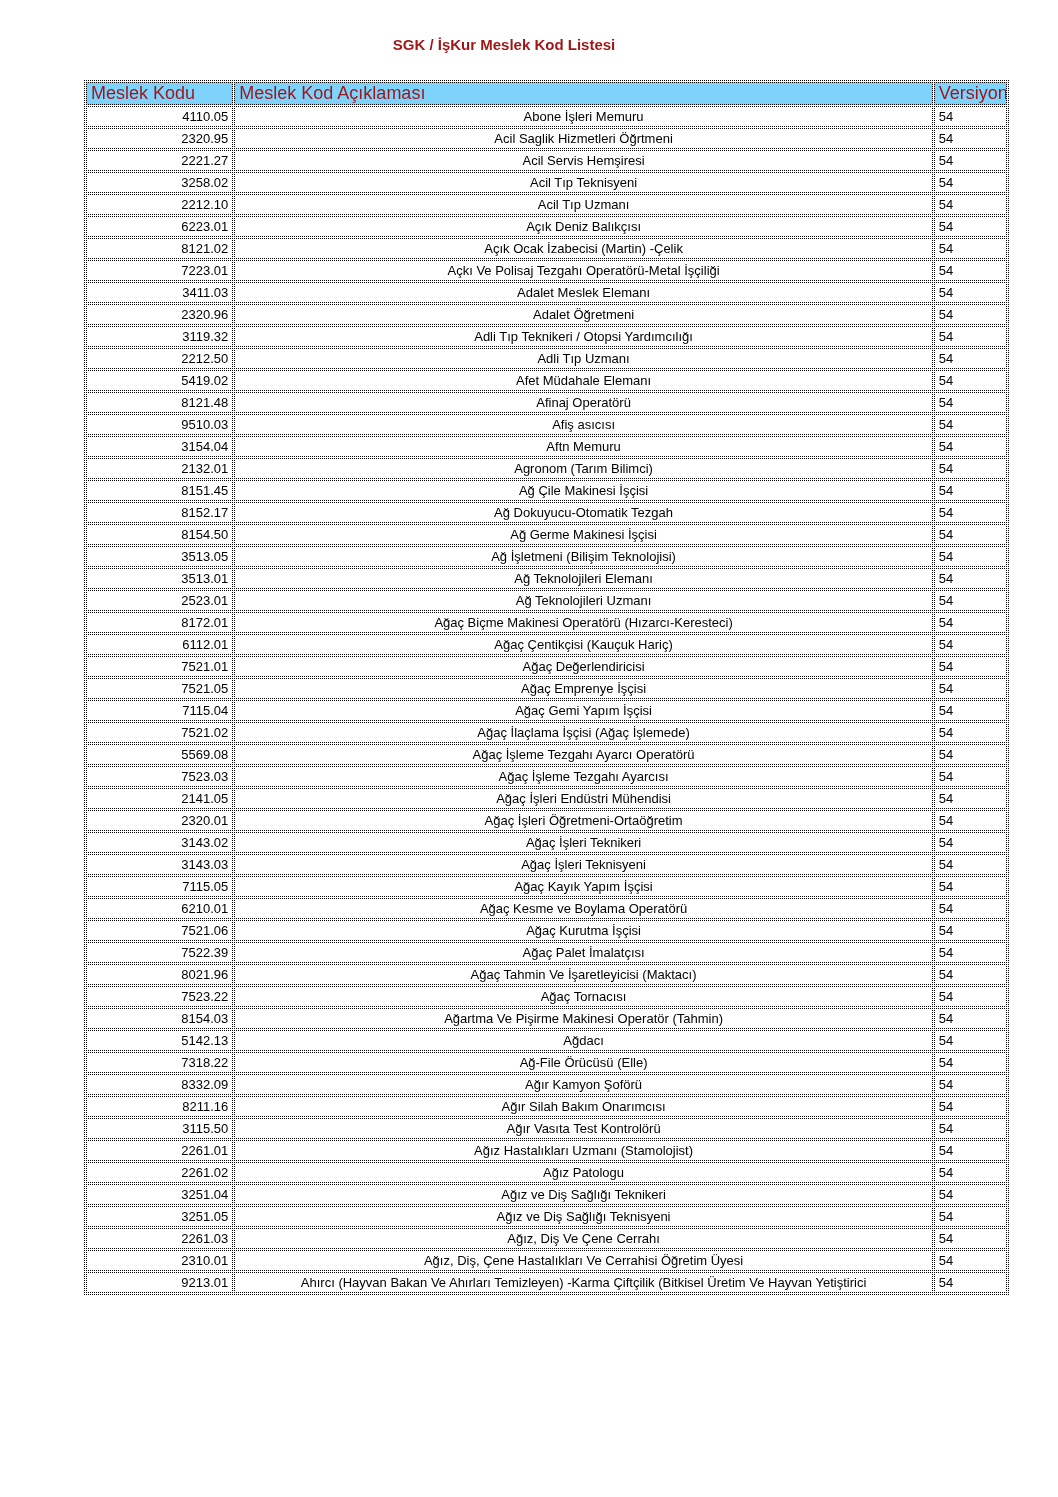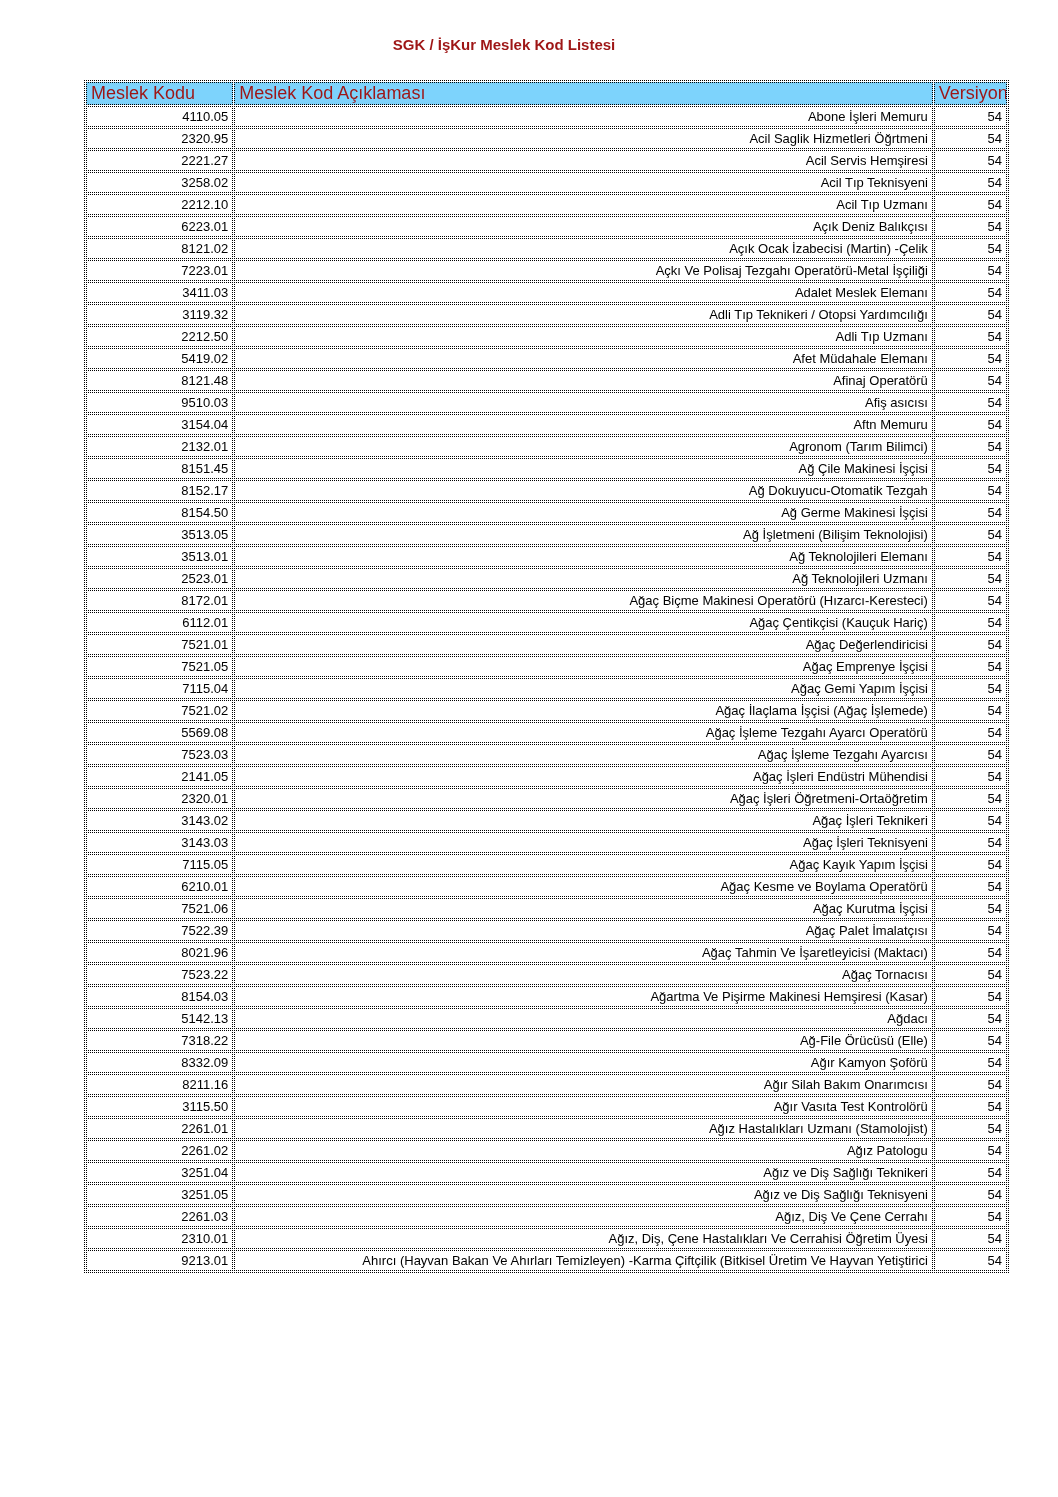--- a/index.html
+++ b/index.html
@@ -49,22 +49,22 @@
     border: 1px dotted #000000;
     font-size: 13px;
     height: 17px;
     line-height: 17px;
     padding: 1px 4px;
     overflow: hidden;
     white-space: nowrap;
     background: #ffffff;
   }
   td.code { text-align: right; }
-  td.desc { text-align: right; }
-  td.ver  { text-align: right; }
+  td.desc { text-align: center; }
+  td.ver  { }
 </style>
 </head>
 <body>
 
 <div class="page-title">SGK / İşKur Meslek Kod Listesi</div>
 
 <table class="kod-listesi">
   <colgroup>
     <col class="c-code">
     <col class="c-desc">
@@ -117,20 +117,25 @@
     <td class="code">7223.01</td>
     <td class="desc">Açkı Ve Polisaj Tezgahı Operatörü-Metal İşçiliği</td>
     <td class="ver">54</td>
   </tr>
       <tr>
     <td class="code">3411.03</td>
     <td class="desc">Adalet Meslek Elemanı</td>
     <td class="ver">54</td>
   </tr>
       <tr>
+    <td class="code">2320.96</td>
+    <td class="desc">Adalet Öğretmeni</td>
+    <td class="ver">54</td>
+  </tr>
+      <tr>
     <td class="code">3119.32</td>
     <td class="desc">Adli Tıp Teknikeri / Otopsi Yardımcılığı</td>
     <td class="ver">54</td>
   </tr>
       <tr>
     <td class="code">2212.50</td>
     <td class="desc">Adli Tıp Uzmanı</td>
     <td class="ver">54</td>
   </tr>
       <tr>
@@ -273,21 +278,21 @@
     <td class="desc">Ağaç Tahmin Ve İşaretleyicisi (Maktacı)</td>
     <td class="ver">54</td>
   </tr>
       <tr>
     <td class="code">7523.22</td>
     <td class="desc">Ağaç Tornacısı</td>
     <td class="ver">54</td>
   </tr>
       <tr>
     <td class="code">8154.03</td>
-    <td class="desc">Ağartma Ve Pişirme Makinesi Hemşiresi (Kasar)</td>
+    <td class="desc">Ağartma Ve Pişirme Makinesi Operatör (Tahmin)</td>
     <td class="ver">54</td>
   </tr>
       <tr>
     <td class="code">5142.13</td>
     <td class="desc">Ağdacı</td>
     <td class="ver">54</td>
   </tr>
       <tr>
     <td class="code">7318.22</td>
     <td class="desc">Ağ-File Örücüsü (Elle)</td>

